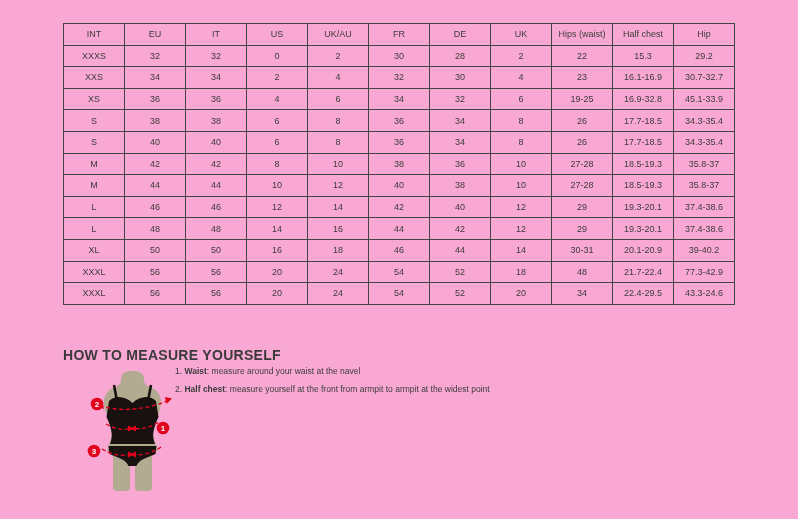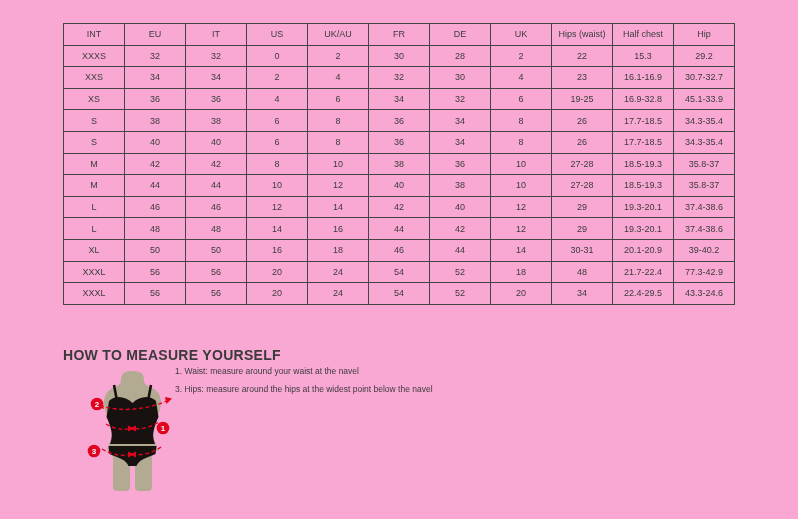--- a/index.html
+++ b/index.html
@@ -30,21 +30,21 @@
     position:absolute;left:63px;top:347px;
     font-size:14px;font-weight:bold;letter-spacing:.3px;color:#3a3a3a;
   }
   .measure-list{
     position:absolute;left:175px;top:366px;width:400px;
     list-style:none;margin:0;padding:0;
   }
   .measure-list li{
     font-size:8.5px;line-height:10px;margin-bottom:8px;color:var(--text);
   }
-  .measure-list .lbl{font-weight:normal;margin-top:20px;}
+  .measure-list .lbl{font-weight:bold;margin-top:20px;}
   .figure-wrap{position:absolute;left:85px;top:370px;width:100px;height:124px;}
   .figure-wrap svg{display:block;width:100%;height:100%;}
   .badge-num{
     font-family:"Liberation Sans",sans-serif;font-size:8px;font-weight:bold;fill:#ffffff;
   }
 </style>
 </head>
 <body>
 
 <div class="canvas">
@@ -280,18 +280,18 @@
       </g>
     </svg>
   </div>
 
   <ul class="measure-list">
     <li>
       <span>1.</span>
       <span class="lbl">Waist</span><span>: measure around your waist at the navel</span>
     </li>
     <li>
-      <span>3.</span>
-      <span class="lbl">Hips</span><span>: measure around the hips at the widest point below the navel</span>
+      <span>2.</span>
+      <span class="lbl">Half chest</span><span>: measure yourself at the front from armpit to armpit at the widest point</span>
     </li>
   </ul>
 
 </div>
 
 </body></html>

